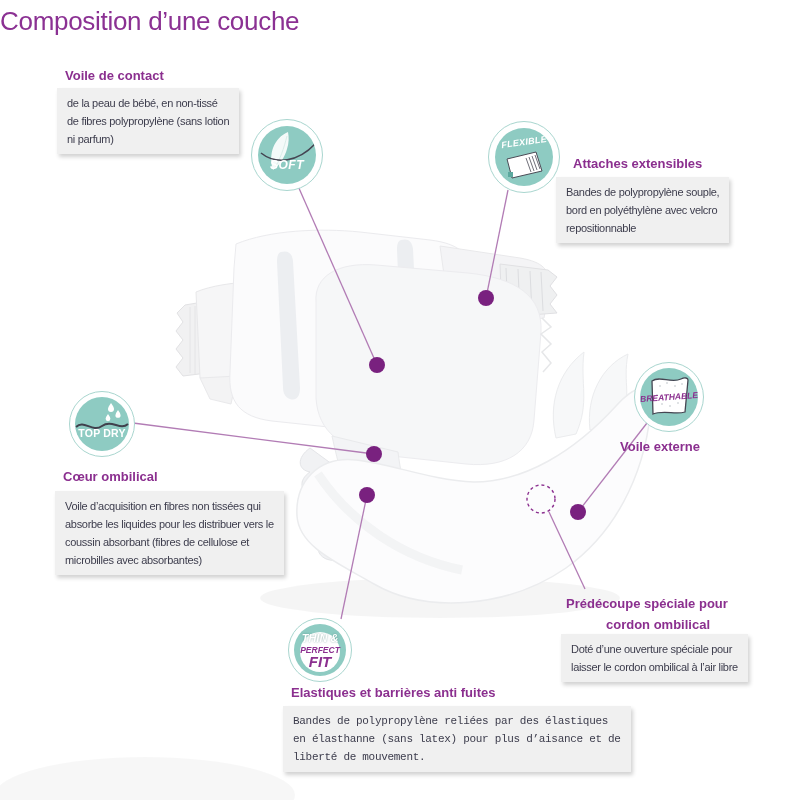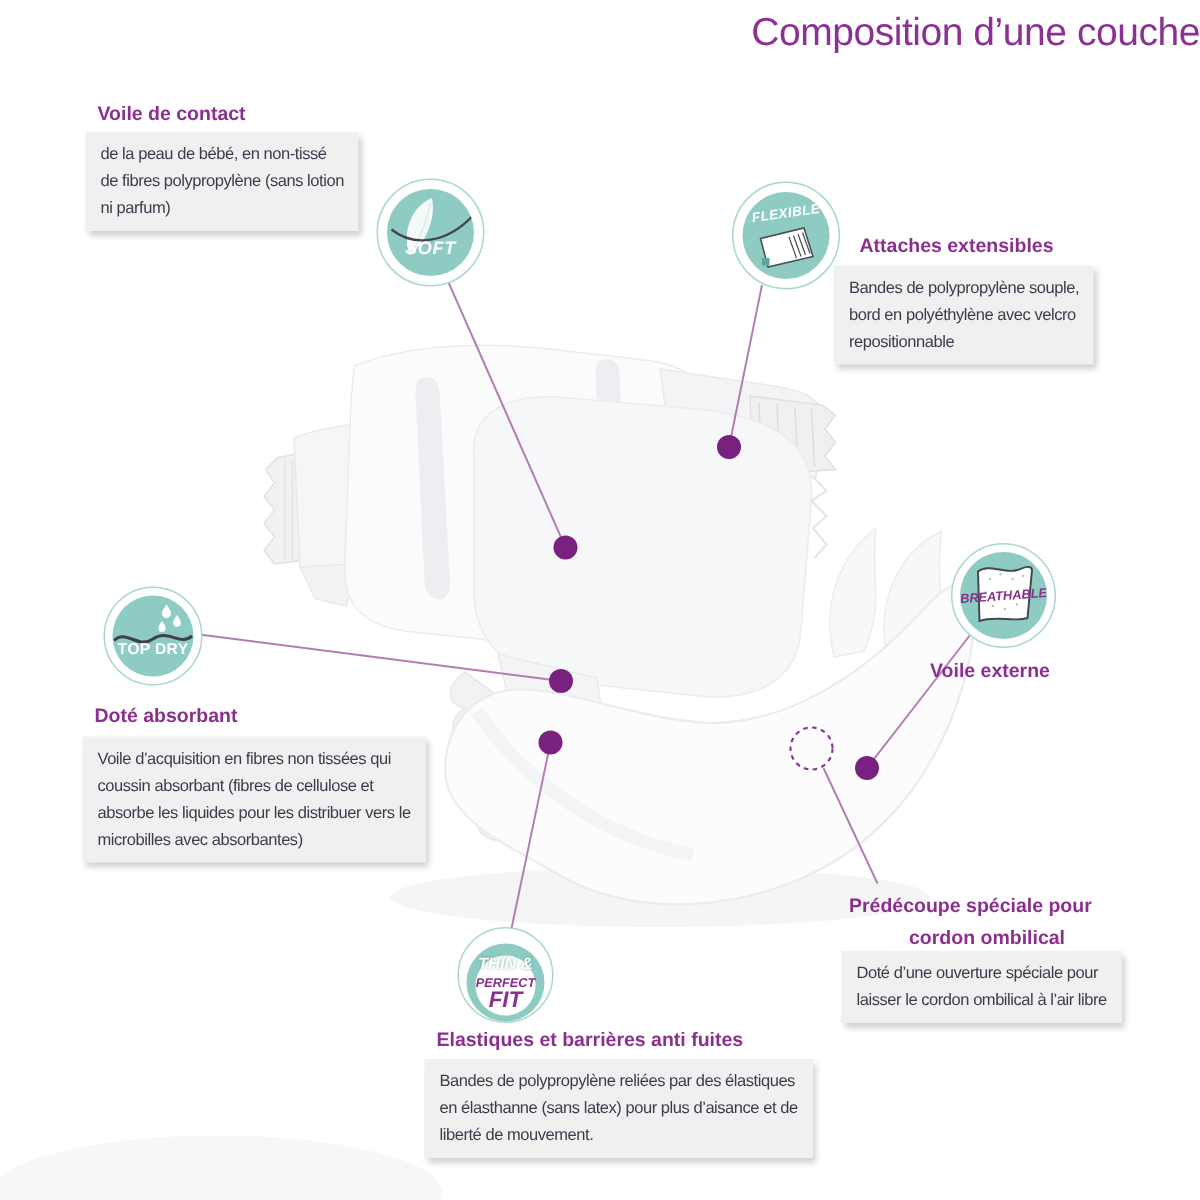--- a/index.html
+++ b/index.html
@@ -5,21 +5,21 @@
   :root{
     --purple:#8b2f8f; --title:#8b3193; --teal:#8ecbc2; --ring:#a9d6cf;
     --text:#3c3c4c; --box_bg:#f0f0f0; --line:#b27cb5; --dot:#79217f;
   }
   html,body{margin:0;padding:0;}
   body{width:800px;height:800px;background:#ffffff;overflow:hidden;
        font-family:"Liberation Sans",sans-serif;}
   .stage{position:relative;width:800px;height:800px;}
   .stage > svg{position:absolute;left:0;top:0;}
 
-  .page-title{position:absolute;left:0;top:6px;width:800px;text-align:right;
+  .page-title{position:absolute;left:0;top:6px;width:800px;text-align:left;
     font-size:26px;color:var(--title);letter-spacing:-0.3px;}
 
   .sec-heading{position:absolute;font-size:13px;font-weight:bold;color:var(--purple);
     white-space:nowrap;z-index:5;}
   .card{position:absolute;background:var(--box_bg);padding:6px 10px;z-index:4;
     box-shadow:2px 3px 4px rgba(0,0,0,0.18);}
   .card .ln{font-size:11px;letter-spacing:-0.3px;line-height:18px;color:var(--text);
     white-space:nowrap;}
 
   .badge{position:absolute;border:1px solid var(--ring);border-radius:50%;
@@ -114,39 +114,39 @@
     <div class="ln">ni parfum)</div>
   </div>
 
   <div class="sec-heading" style="left:573px;top:156px;">Attaches extensibles</div>
   <div class="card" style="left:556px;top:177px;">
     <div class="ln">Bandes de polypropylène souple,</div>
     <div class="ln">bord en polyéthylène avec velcro</div>
     <div class="ln">repositionnable</div>
   </div>
 
-  <div class="sec-heading" style="left:63px;top:469px;">Doté absorbant</div>
+  <div class="sec-heading" style="left:63px;top:469px;">Cœur ombilical</div>
   <div class="card" style="left:55px;top:491px;">
     <div class="ln">Voile d’acquisition en fibres non tissées qui</div>
+    <div class="ln">absorbe les liquides pour les distribuer vers le</div>
     <div class="ln">coussin absorbant (fibres de cellulose et</div>
-    <div class="ln">absorbe les liquides pour les distribuer vers le</div>
     <div class="ln">microbilles avec absorbantes)</div>
   </div>
 
   <div class="sec-heading" style="left:620px;top:439px;">Voile externe</div>
 
   <div class="sec-heading" style="left:566px;top:596px;">Prédécoupe spéciale pour</div>
   <div class="sec-heading" style="left:566px;top:617px;margin-left:40px;">cordon ombilical</div>
   <div class="card" style="left:561px;top:634px;">
     <div class="ln">Doté d’une ouverture spéciale pour</div>
     <div class="ln">laisser le cordon ombilical à l’air libre</div>
   </div>
 
   <div class="sec-heading" style="left:291px;top:685px;">Elastiques et barrières anti fuites</div>
-  <div class="card" style="left:283px;top:706px;">
+  <div class="card" style="left:283px;top:706px;font-family:Liberation Mono, monospace;">
     <div class="ln">Bandes de polypropylène reliées par des élastiques</div>
     <div class="ln">en élasthanne (sans latex) pour plus d’aisance et de</div>
     <div class="ln">liberté de mouvement.</div>
   </div>
 
   <div class="badge" style="left:251px;top:119px;width:70px;height:70px;">
     <div class="badge-core" style="width:58px;height:58px;">
       <svg width="58" height="58" viewBox="0 0 58 58">
         <path d="M30,6 C16,12 10,28 15,44 C21,40 27,31 29,23 C31,17 31,11 30,6 Z" fill="#ffffff" opacity="0.9"></path>
         <path d="M29,10 C26,22 22,34 16,43" stroke="#d8ece8" stroke-width="1" fill="none"></path>
@@ -192,21 +192,21 @@
             <circle cx="30" cy="38" r="0.8"></circle>
           <circle cx="38" cy="35" r="0.8"></circle>
             <circle cx="17" cy="27" r="0.8"></circle>
             <circle cx="43" cy="28" r="0.8"></circle>
         </g>
       </svg>
       <div class="blabel lab-breath">BREATHABLE</div>
     </div>
   </div>
 
-  <div class="badge" style="left:305px;top:618px;width:62px;height:62px;align-items:flex-end;">
+  <div class="badge" style="left:288px;top:618px;width:62px;height:62px;">
     <div class="badge-core" style="width:52px;height:52px;">
       <div class="thin-white"></div>
       <div class="thin-stack">
         <div class="t1">THIN &amp;</div>
         <div class="t2">PERFECT</div>
         <div class="t3">FIT</div>
       </div>
     </div>
   </div>
 

